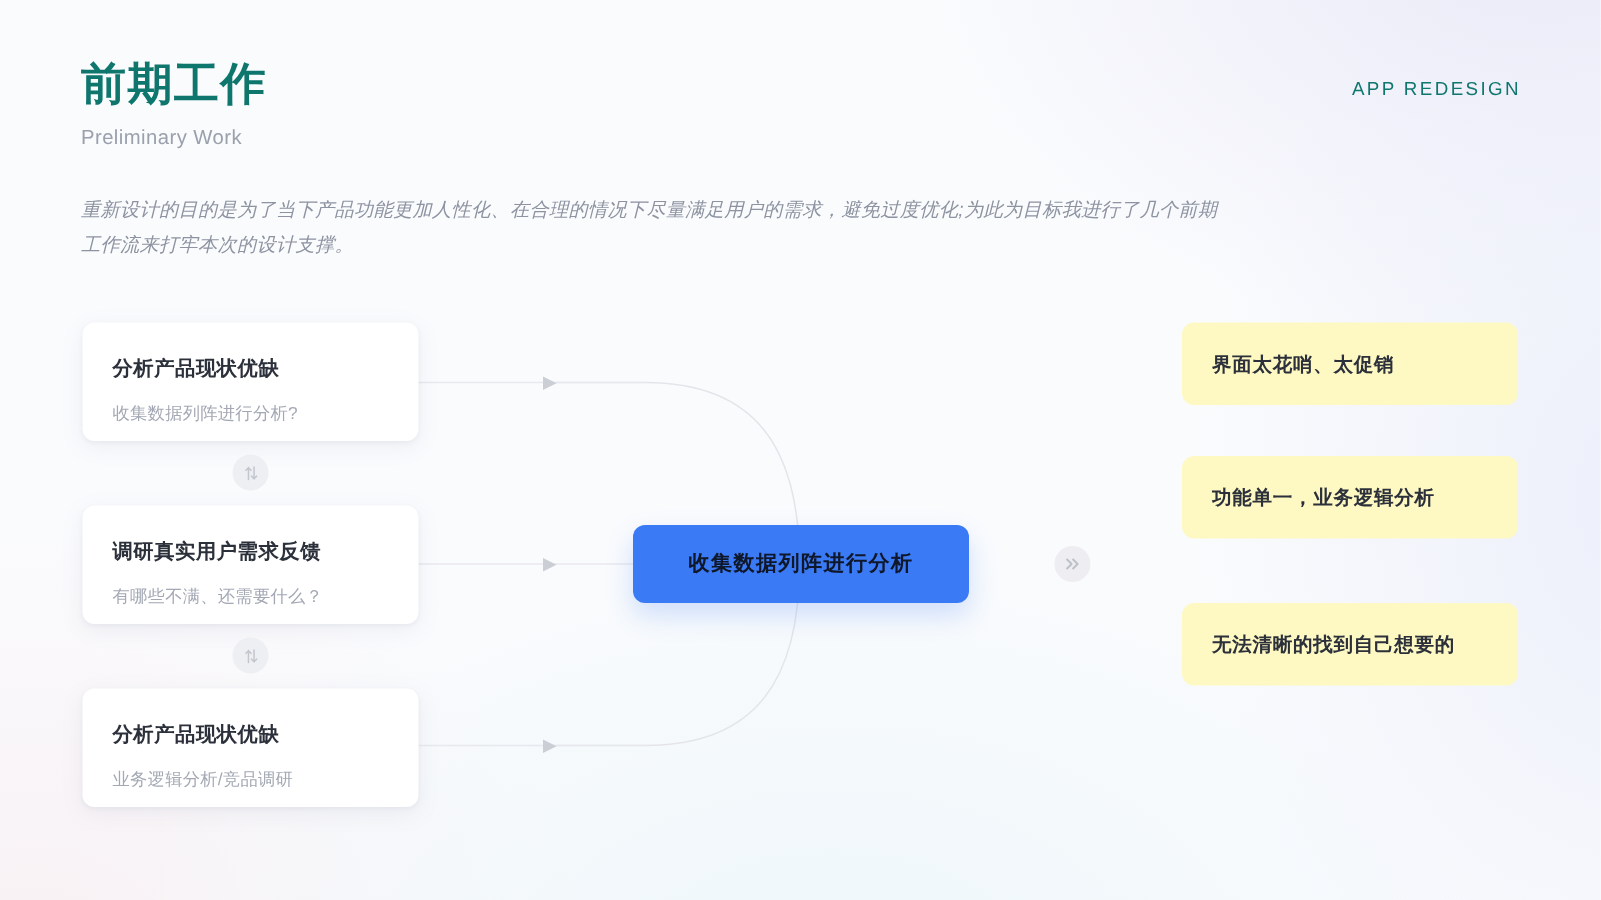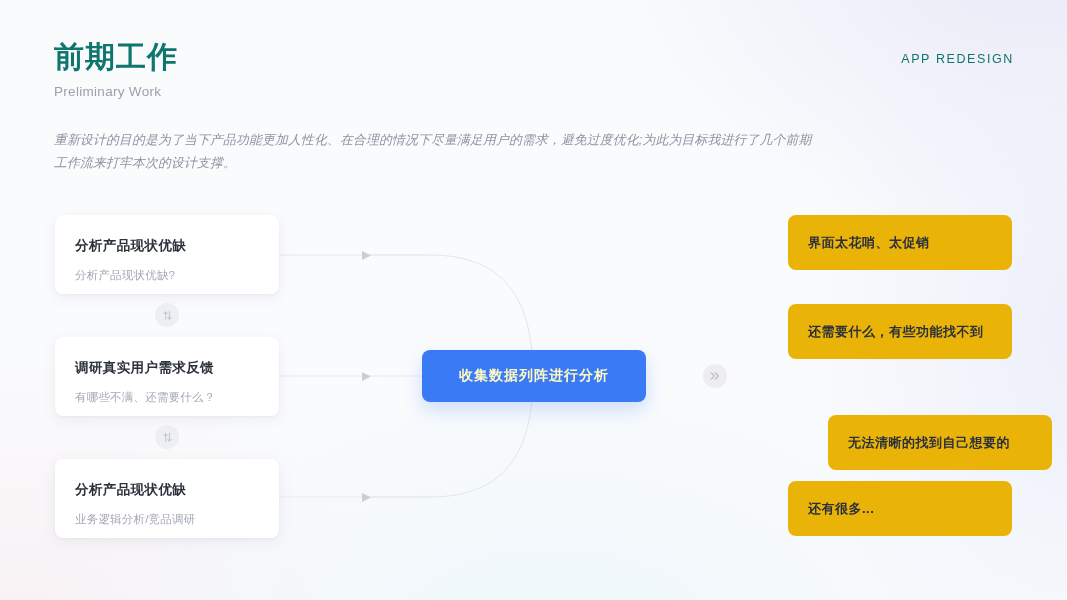--- a/index.html
+++ b/index.html
@@ -75,43 +75,43 @@
   }
   .swapicon svg{ display:block; }
   .swap-1{ top:303px; }
   .swap-2{ top:425px; }
 
   
   .cta{
     position:absolute; left:422px; top:350px; width:224px; height:52px;
     background:#3b7af5; border-radius:8px;
     display:flex; align-items:center; justify-content:center;
-    color:#fef9c3; font-size:14px; font-weight:bold; letter-spacing:1px;
+    color:#0f172a; font-size:14px; font-weight:bold; letter-spacing:1px;
     box-shadow:0 8px 18px rgba(59,122,245,.22);
     cursor:pointer;
   }
 
   
   .chev{
     position:absolute; left:703px; top:364px; width:24px; height:24px;
     border-radius:50%; background:#eeeef2;
     display:flex; align-items:center; justify-content:center;
   }
 
   
   .rcard{
     position:absolute; left:788px; width:224px; height:55px;
-    background:#eab308; border-radius:8px;
+    background:#fef9c3; border-radius:8px;
     display:flex; align-items:center;
     padding:0 20px;
     font-size:13px; font-weight:bold; color:#2b303a; letter-spacing:.5px;
   }
   .rcard-1{ top:215px; }
   .rcard-2{ top:304px; }
-  .rcard-3{ top:415px;margin-left:40px; }
+  .rcard-3{ top:402px; }
   .rcard-4{ top:481px; }
 </style>
 </head>
 <body>
 
 <div class="bg-layer bg-base"></div>
 <div class="bg-layer bg-lav"></div>
 <div class="bg-layer bg-pink"></div>
 <div class="bg-layer bg-cyan"></div>
 <div class="bg-layer bg-blue-r"></div>
@@ -133,21 +133,21 @@
     <line x1="279" y1="376" x2="533" y2="376" stroke="#e8e9ee" stroke-width="1"></line>
     <line x1="279" y1="497" x2="430" y2="497" stroke="#e8e9ee" stroke-width="1"></line>
 
     <polygon points="362,251 371,255.5 362,260" fill="#ccced6"></polygon>
     <polygon points="362,372 371,376.5 362,381" fill="#ccced6"></polygon>
     <polygon points="362,493 371,497.5 362,502" fill="#ccced6"></polygon>
   </svg>
 
   <div class="lcard lcard-1">
     <div class="h">分析产品现状优缺</div>
-    <div class="s">分析产品现状优缺?</div>
+    <div class="s">收集数据列阵进行分析?</div>
   </div>
   <div class="lcard lcard-3">
     <div class="h">分析产品现状优缺</div>
     <div class="s">业务逻辑分析/竞品调研</div>
   </div>
   <div class="lcard lcard-2">
     <div class="h">调研真实用户需求反馈</div>
     <div class="s">有哪些不满、还需要什么？</div>
   </div>
 
@@ -167,17 +167,16 @@
   <div class="cta">收集数据列阵进行分析</div>
 
   <div class="chev">
     <svg width="14" height="14" viewBox="0 0 14 14" aria-hidden="true">
       <path d="M3.4 4 L6.4 7 L3.4 10" stroke="#bdc0c9" stroke-width="1.3" fill="none" stroke-linecap="round" stroke-linejoin="round"></path>
       <path d="M7.4 4 L10.4 7 L7.4 10" stroke="#bdc0c9" stroke-width="1.3" fill="none" stroke-linecap="round" stroke-linejoin="round"></path>
     </svg>
   </div>
 
   <div class="rcard rcard-1">界面太花哨、太促销</div>
-  <div class="rcard rcard-2">还需要什么，有些功能找不到</div>
+  <div class="rcard rcard-2">功能单一，业务逻辑分析</div>
   <div class="rcard rcard-3">无法清晰的找到自己想要的</div>
-  <div class="rcard rcard-4">还有很多...</div>
 
 </div>
 
 </body></html>

